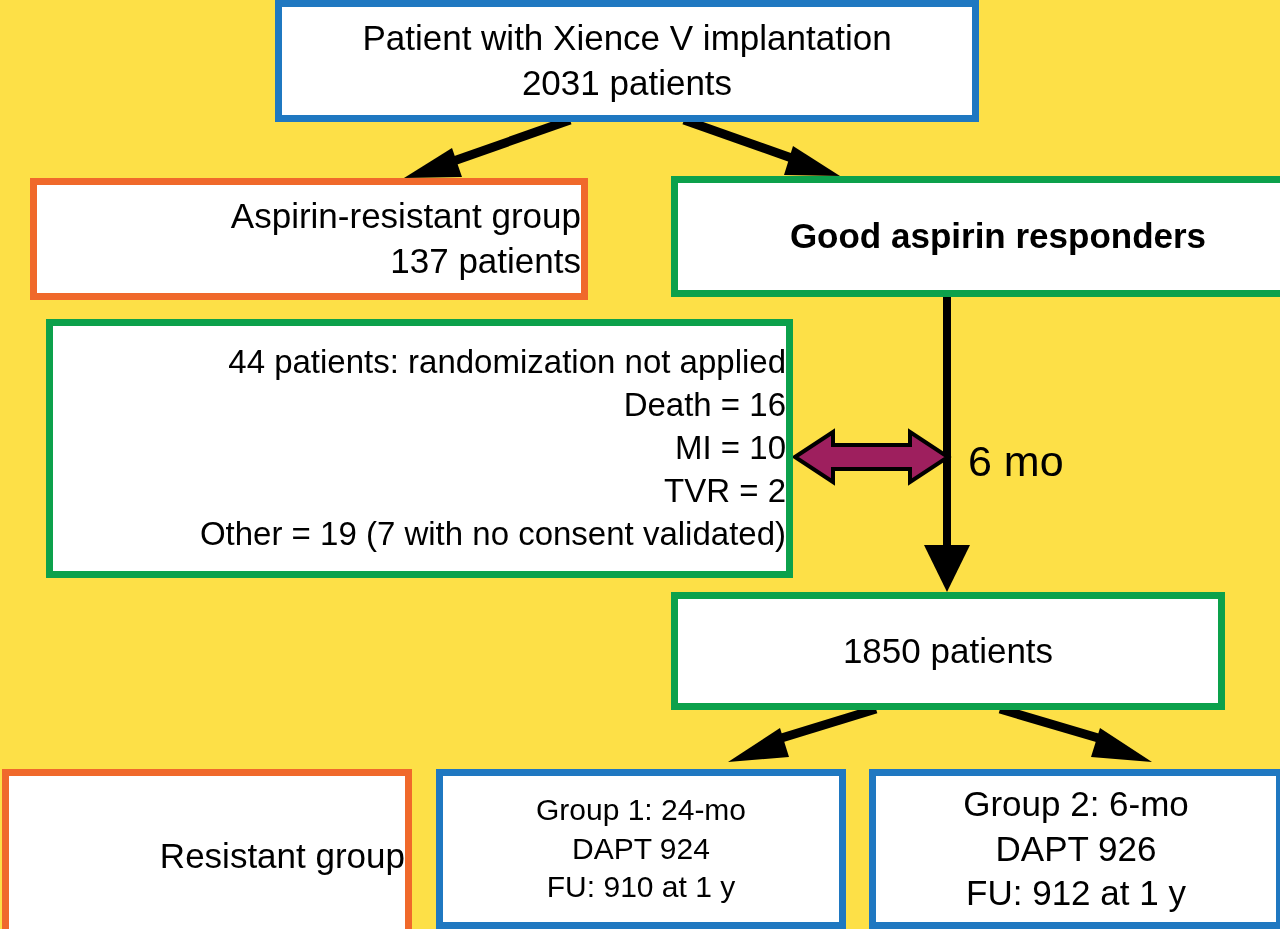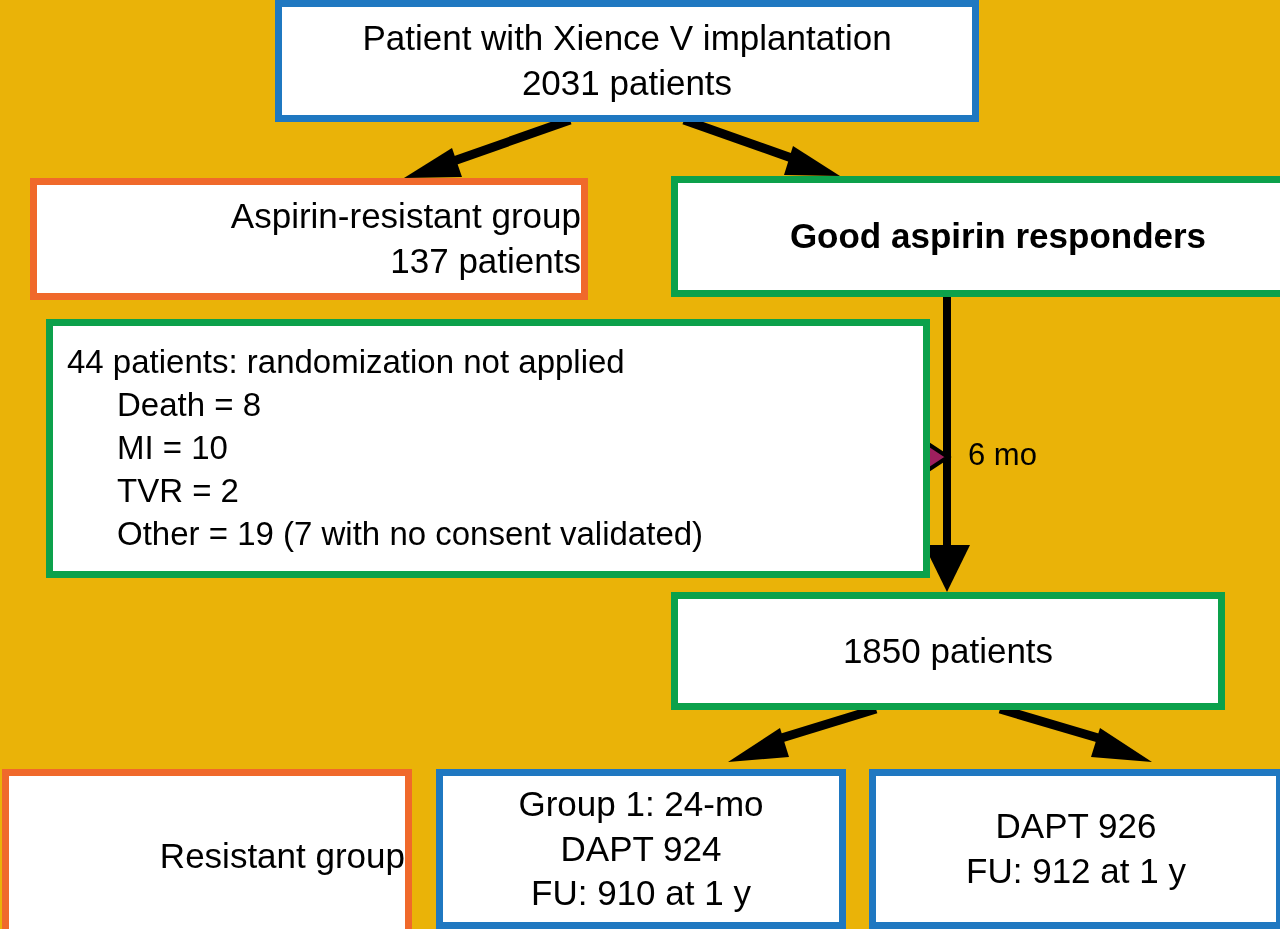--- a/index.html
+++ b/index.html
@@ -5,21 +5,21 @@
 <style>
   html, body {
     margin: 0;
     padding: 0;
     background: #ffffff;
   }
   #canvas {
     position: relative;
     width: 1280px;
     height: 929px;
-    background: #eab308;
+    background: #fde047;
     overflow: hidden;
     font-family: "Liberation Sans", sans-serif;
     color: #000000;
   }
   .box {
     position: absolute;
     box-sizing: border-box;
     background: #ffffff;
     display: flex;
     flex-direction: column;
@@ -51,21 +51,21 @@
     left: 0;
     top: 0;
     width: 1280px;
     height: 929px;
     z-index: 2;
     overflow: visible;
   }
   .label-6mo {
     position: absolute;
     z-index: 4;
-    font-size: 31px;
+    font-size: 43px;
     white-space: nowrap;
   }
 </style>
 </head>
 <body>
 
 <div id="canvas">
 
   <svg class="arrows" viewBox="0 0 1280 929" xmlns="http://www.w3.org/2000/svg">
 
@@ -106,42 +106,43 @@
 
   <div class="box box-orange" style="left:30px; top:178px; width:558px; height:122px; font-size:35px;">
     <span class="line">Aspirin-resistant group</span>
     <span class="line">137 patients</span>
   </div>
 
   <div class="box box-green" style="left:671px; top:176px; width:654px; height:121px; font-size:35px;font-weight:bold;">
     <span class="line">Good aspirin responders</span>
   </div>
 
-  <div class="box box-green box-list" style="left:46px; top:319px; width:884px; height:259px; font-size:33px;">
+  <div class="box box-green box-list" style="left:46px; top:319px; width:747px; height:259px; font-size:33px;align-items:flex-end;">
     <span class="line">44 patients: randomization not applied</span>
-    <span class="line indent">Death = 8</span>
+    <span class="line indent">Death = 16</span>
     <span class="line indent">MI = 10</span>
     <span class="line indent">TVR = 2</span>
     <span class="line indent">Other = 19 (7 with no consent validated)</span>
   </div>
 
   <div class="label-6mo" style="left:968px; top:437px;">6 mo</div>
 
   <div class="box box-green" style="left:671px; top:592px; width:554px; height:118px; font-size:35px;">
     <span class="line">1850 patients</span>
   </div>
 
   <div class="box box-orange" style="left:2px; top:769px; width:410px; height:175px; font-size:35px;">
     <span class="line">Resistant group</span>
   </div>
 
-  <div class="box box-blue" style="left:436px; top:769px; width:410px; height:160px; font-size:35px;">
+  <div class="box box-blue" style="left:436px; top:769px; width:410px; height:160px; font-size:30px;">
     <span class="line">Group 1: 24-mo</span>
     <span class="line">DAPT 924</span>
     <span class="line">FU: 910 at 1 y</span>
   </div>
 
   <div class="box box-blue" style="left:869px; top:769px; width:414px; height:160px; font-size:35px;">
+    <span class="line">Group 2: 6-mo</span>
     <span class="line">DAPT 926</span>
     <span class="line">FU: 912 at 1 y</span>
   </div>
 
 </div>
 
 </body></html>

